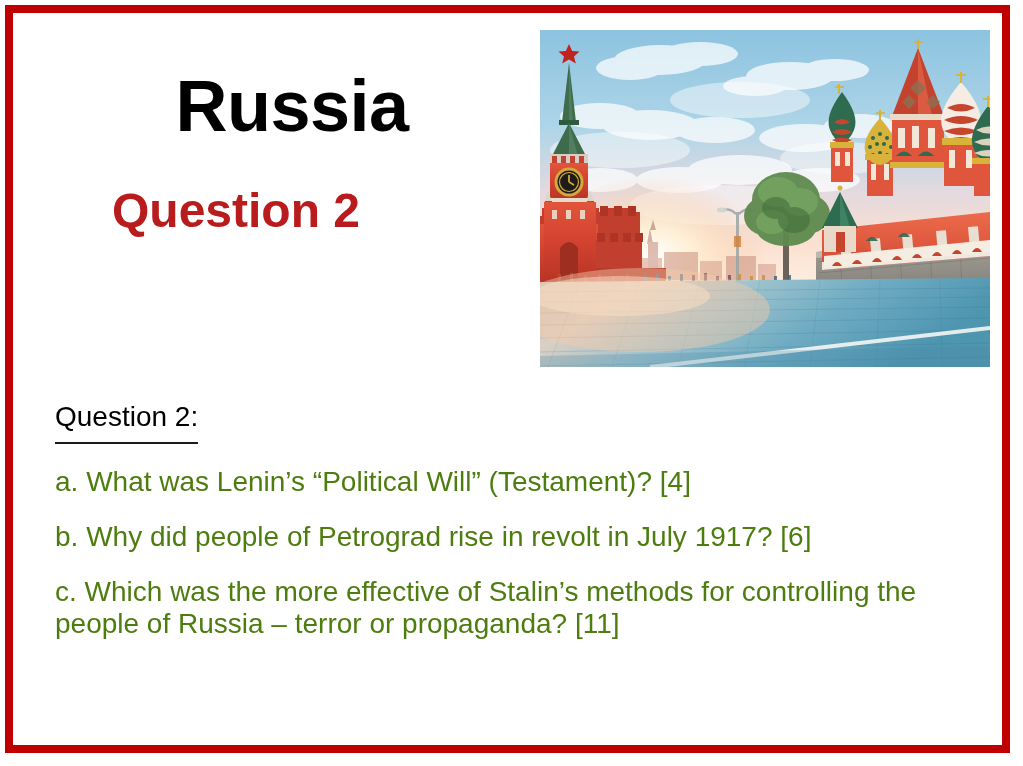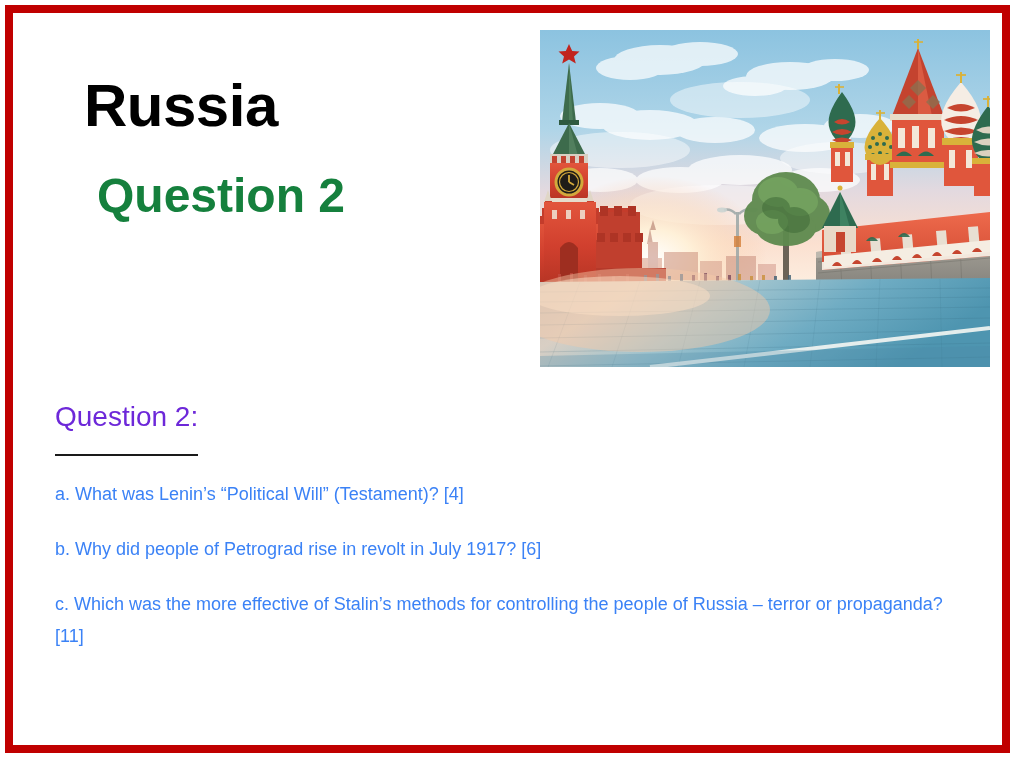--- a/index.html
+++ b/index.html
@@ -29,35 +29,36 @@
   }
   .title-block {
     position: absolute;
     left: 60px;
     top: 60px;
     width: 440px;
   }
   .slide-title {
     font-family: "Liberation Sans", sans-serif;
     font-weight: bold;
-    font-size: 60px;
+    font-size: 72px;
     line-height: 92px;
     color: #000000;
     letter-spacing: -0.5px;
     margin: 0;
     padding: 0 0 0 24px;
     white-space: nowrap;
+    text-align: center;
   }
   .slide-subtitle {
     font-family: "Liberation Sans", sans-serif;
     font-weight: bold;
     font-size: 48px;
     line-height: 58px;
-    color: #15803d;
-    margin: 1px;
+    color: #b91c1c;
+    margin: 16px;
     padding: 14px 0 0 36px;
     white-space: nowrap;
   }
   .photo-frame {
     position: absolute;
     left: 540px;
     top: 30px;
     width: 450px;
     height: 337px;
     overflow: hidden;
@@ -71,31 +72,31 @@
   .body-block {
     position: absolute;
     left: 55px;
     top: 400px;
     width: 920px;
   }
   .q-heading {
     font-family: "Liberation Sans", sans-serif;
     font-size: 28px;
     line-height: 34px;
-    color: #6d28d9;
+    color: #000000;
     margin: 0 0 22px 0;
     display: inline-block;
     border-bottom: 2px solid #1a1a1a;
-    padding-bottom: 20px;
+    padding-bottom: 8px;
   }
   .q-item {
     font-family: "Liberation Sans", sans-serif;
-    font-size: 18px;
+    font-size: 28px;
     line-height: 32px;
-    color: #3b82f6;
+    color: #4d7c0f;
     margin: 0 0 23px 0;
     max-width: 920px;
   }
   .q-item:last-child {
     margin-bottom: 0;
   }
 </style>
 </head>
 <body>
 

